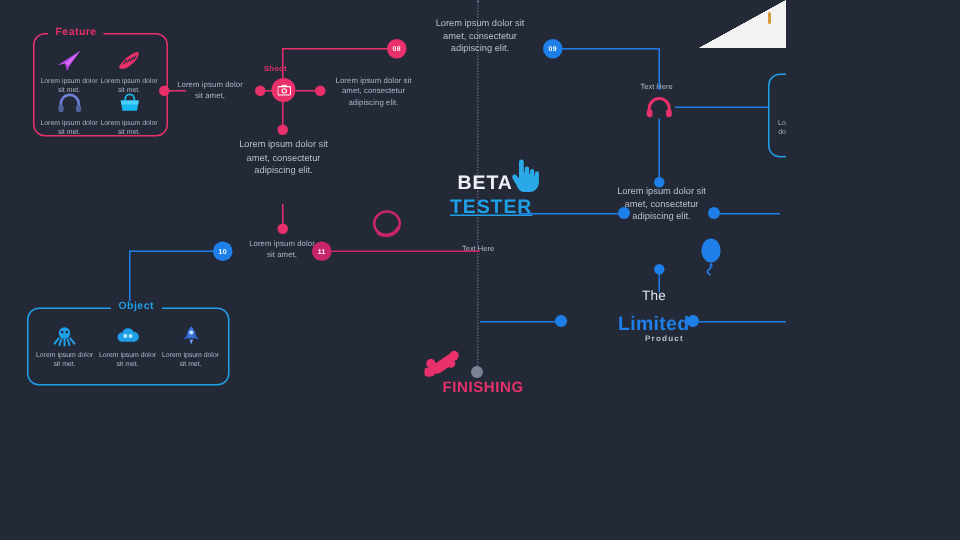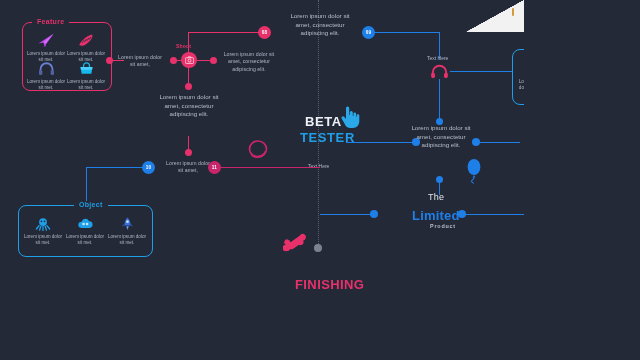--- a/index.html
+++ b/index.html
@@ -47,22 +47,22 @@
   
   .beta{position:absolute;font-size:13px;font-weight:bold;color:#eef1f6;
         letter-spacing:.6px;}
   .tester{position:absolute;font-size:13px;font-weight:bold;color:#1f9fe8;
           letter-spacing:.6px;}
   .limTop{position:absolute;font-size:9px;color:#dfe4ec;letter-spacing:.2px;}
   .limMain{position:absolute;font-size:13px;font-weight:bold;color:#1f7fe8;
            letter-spacing:.2px;}
   .limSub{position:absolute;font-size:5.4px;font-weight:bold;color:#b8bfcd;
           letter-spacing:.8px;}
-  .finish{position:absolute;font-size:13px;font-weight:bold;color:#e8316b;
-          letter-spacing:.4px;margin-top:24px;}
+  .finish{position:absolute;font-size:10px;font-weight:bold;color:#e8316b;
+          letter-spacing:.4px;}
   .smalllbl{position:absolute;font-size:5px;color:#aeb6c6;white-space:nowrap;}
   .shootlbl{position:absolute;font-size:5px;font-weight:bold;color:#e8316b;
             letter-spacing:.2px;}
 
   
   .spine{position:absolute;border-left:1px dotted #5a6172;}
 
   
   .fold{position:absolute;top:0;right:0;width:58px;height:32px;
         background:linear-gradient(to bottom right, transparent 0 49.6%, #f2f2f2 50% 100%);}
@@ -201,21 +201,21 @@
         <circle cx="10" cy="9.8" r="1.7" fill="#ffd0e4"></circle>
       </svg>
     </div>
     <div class="tx">Lorem ipsum dolor sit met.</div>
   </div>
 
   <div class="line" style="left:551px;top:103px;width:1px;height:26px;"></div>
   <div class="lorem" style="position:absolute;left:523px;top:131px;width:58px;">Lorem ipsum dolor sit amet.</div>
 
   <div class="beta" style="left:305px;top:114px;">BETA</div>
-  <div class="tester" style="left:300px;top:130px;">TESTER</div>
+  <div class="tester" style="left:300px;top:130px;text-decoration:underline;">TESTER</div>
   <div class="abs" style="left:340px;top:105px;">
     <svg width="20" height="24" viewBox="0 0 20 24">
       <path d="M6 3 a1.6 1.6 0 0 1 3.2 0 V10 h.6 V7.5 a1.5 1.5 0 0 1 3 0 V11 h.6 V9 a1.4 1.4 0 0 1 2.8 0 V12 h.5 V10.5 a1.3 1.3 0 0 1 2.6 0 V16 c0 4 -2.4 7 -6.4 7 h-3 c-3.2 0 -4.6 -2.2 -5.4 -4.4 L1.6 13.6 a1.6 1.6 0 0 1 2.6 -1.8 L6 14 Z" fill="#2aa8e8"></path>
     </svg>
   </div>
 
   <div class="line" style="left:346px;top:142px;width:72px;height:1px;"></div>
   <div class="dot dotB" style="left:412px;top:138px;width:8px;height:8px;"></div>
   <div class="loremBig" style="position:absolute;left:410px;top:124px;width:62px;">Lorem ipsum dolor sit amet, consectetur adipiscing elit.</div>
   <div class="dot dotB" style="left:472px;top:138px;width:8px;height:8px;"></div>

